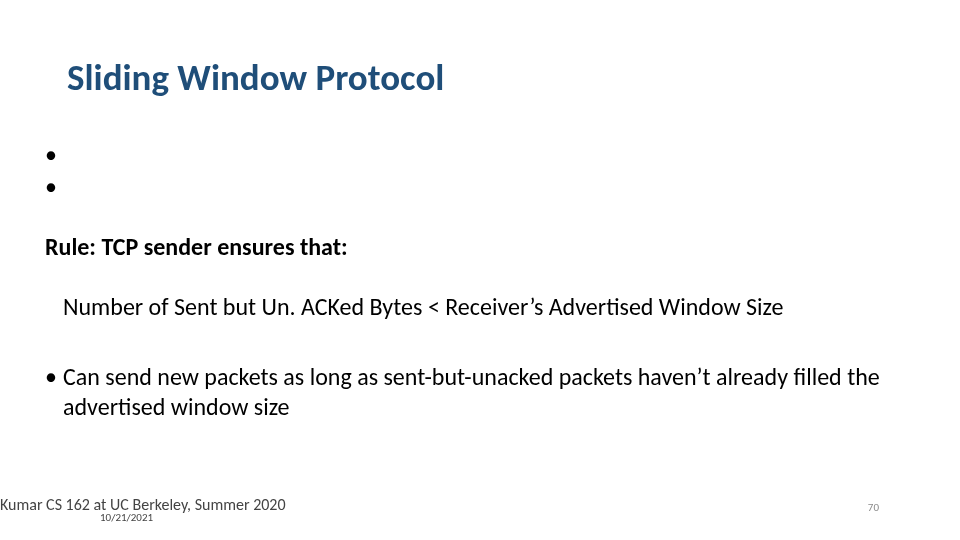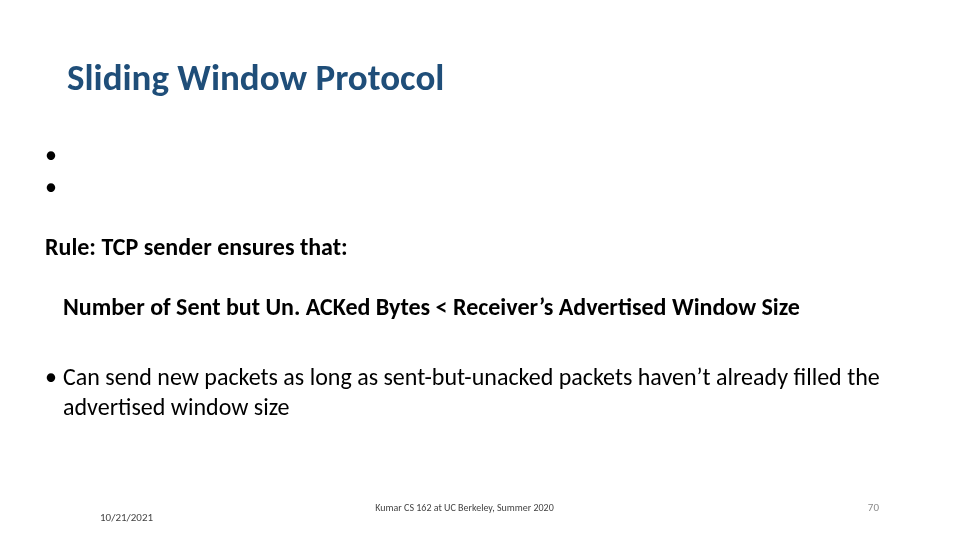--- a/index.html
+++ b/index.html
@@ -3,24 +3,24 @@
 <meta charset="utf-8">
 <style>
   * { margin: 0; padding: 0; box-sizing: border-box; }
   html, body { width: 960px; height: 540px; background: #fff; font-family: "Calibri", "Segoe UI", Arial, sans-serif; color: #000; }
   .slide { position: relative; width: 929px; height: 540px; }
   .title { position: absolute; top: 55px; left: 67px; font-size: 37px; font-weight: 700; color: #1f4e79; }
   .body { position: absolute; left: 45px; top: 140px; right: 40px; font-size: 24px; line-height: 1.25; color: #000; }
   .bullet { display: flex; margin-bottom: 2px; }
   .dot { width: 18px; flex: 0 0 18px; text-align: left; }
   .rule { margin-top: 30px; font-weight: 700; font-size: 24px; }
-  .rule-line2 { padding-left: 18px; font-weight: 700; }
+  .rule-line2 { padding-left: 18px; font-weight: 400; }
   .after { margin-top: 40px; }
   .footer-date { position: absolute; bottom: 16px; left: 100px; font-size: 11px; color: #444; }
-  .footer-center { position: absolute; bottom: 26px; left: 0; right: 0; text-align: center; font-size: 10px; color: #444; }
+  .footer-center { position: absolute; bottom: 26px; left: 0; right: 0; text-align: left; font-size: 16px; color: #444; }
   .footer-num { position: absolute; bottom: 26px; right: 50px; font-size: 11px; color: #8a8a8a; }
 </style>
 </head>
 <body>
 <div class="slide">
   <div class="title">Sliding Window Protocol</div>
 
   <div class="body">
     <div class="bullet">
       <span class="dot">•</span>

